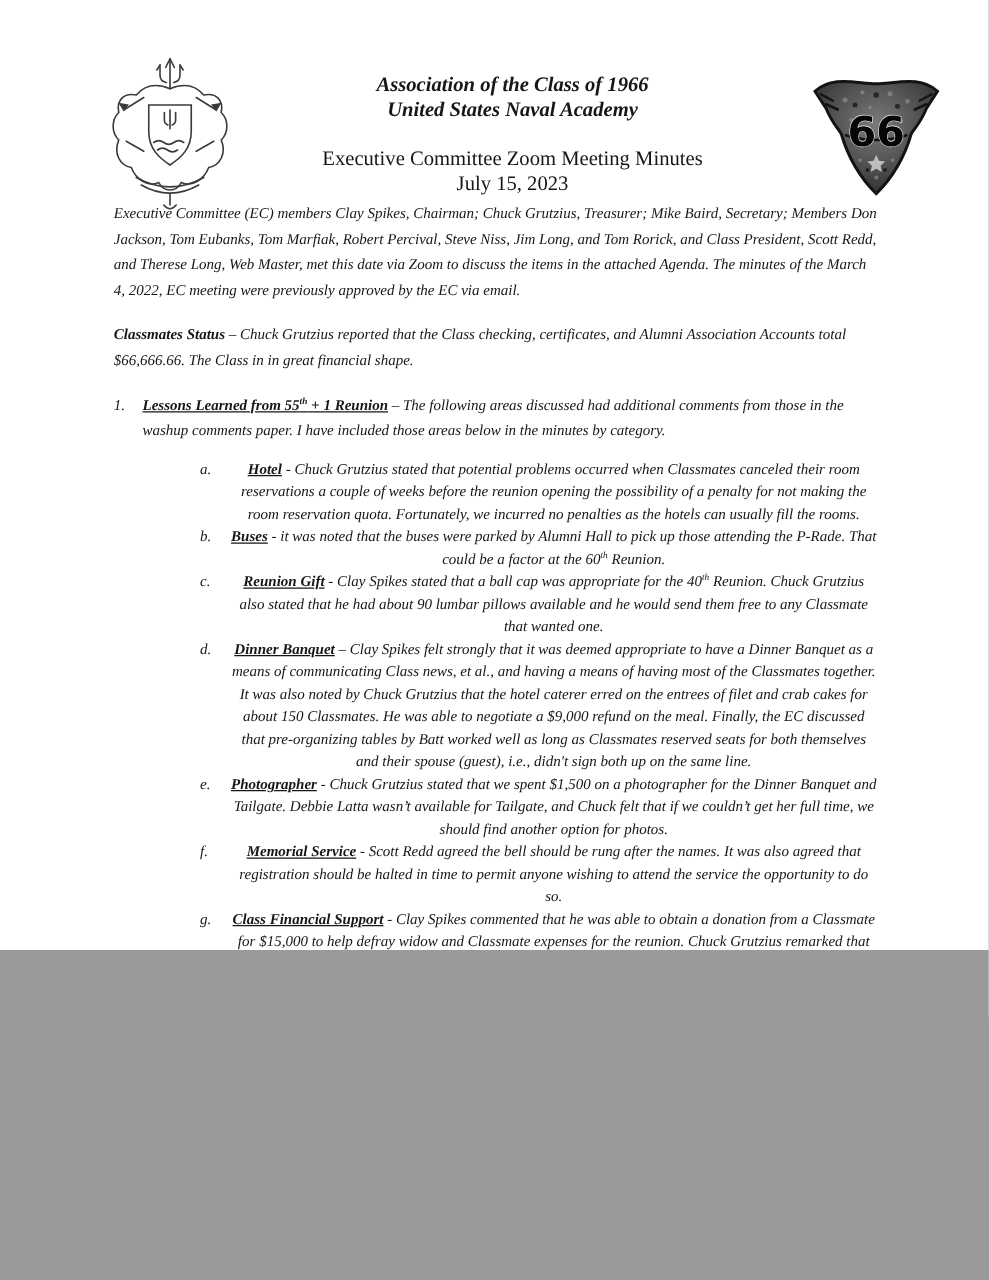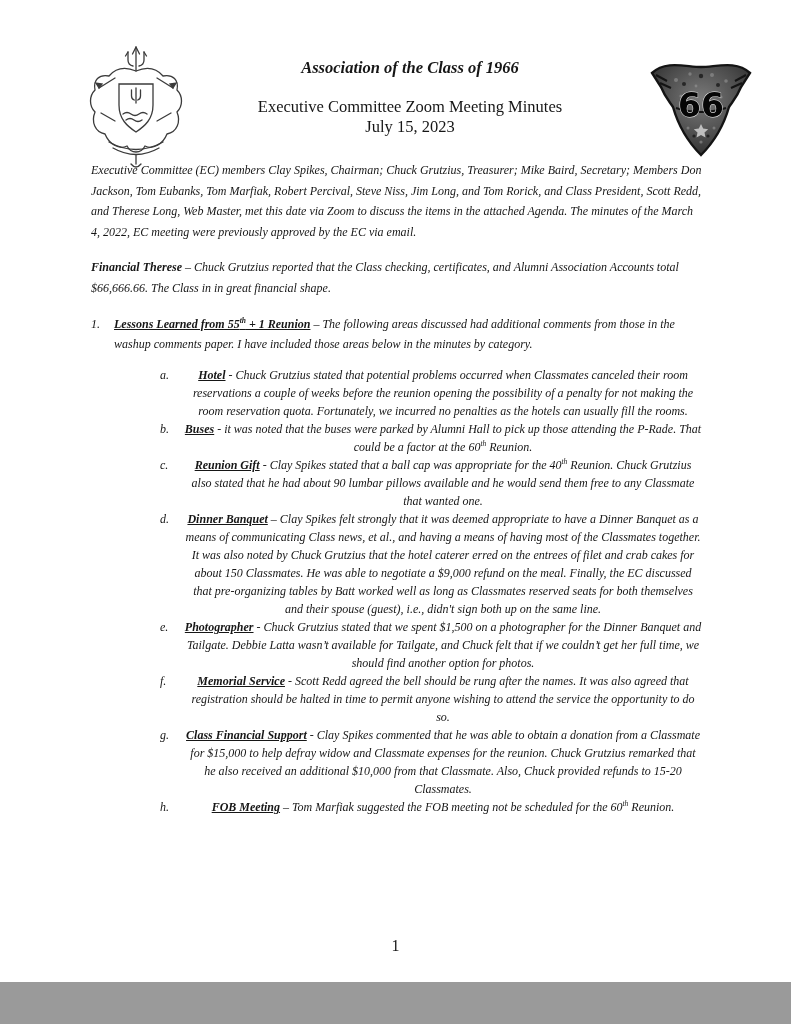--- a/index.html
+++ b/index.html
@@ -1,18 +1,18 @@
 <!DOCTYPE html>
 <html><head>
 <meta charset="utf-8">
 <style>
   html,body{margin:0;padding:0;}
   body{background:#9a9a9a;font-family:"Liberation Serif",serif;}
   .page{
-    position:relative;width:791px;height:982px;background:#ffffff;
+    position:relative;width:791px;height:760px;background:#ffffff;
     color:#161616;overflow:hidden;margin:0 auto;
   }
   
   .header{position:absolute;top:0;left:0;right:0;height:170px;}
   .logo-left{position:absolute;left:84px;top:42px;width:104px;height:130px;}
   .logo-right{position:absolute;left:646px;top:54px;width:110px;height:108px;}
   .titles{position:absolute;left:190px;top:58px;width:440px;text-align:center;}
   .org-line{font-weight:bold;font-style:italic;font-size:16.5px;line-height:20px;}
   .title-gap{height:19px;}
   .meeting-title{font-weight:normal;font-size:16.5px;line-height:20px;}
@@ -61,20 +61,21 @@
           <path d="M15 45 l-3 -5 l6 1 Z M89 45 l3 -5 l-6 1 Z" fill="#3b3b3b"></path>
 
           <path d="M25 99 Q52 114 79 99 M29 105 Q52 118 75 105"></path>
           <path d="M52 112 v9 M47 121 q5 6 10 0"></path>
         </g>
       </svg>
     </div>
 
     <div class="titles">
       <div class="org-line">Association of the Class of 1966</div>
+      <div class="org-line">United States Naval Academy</div>
       <div class="title-gap"></div>
       <div class="meeting-title">Executive Committee Zoom Meeting Minutes</div>
       <div class="meeting-title">July 15, 2023</div>
     </div>
 
     <div class="logo-right">
       <svg viewBox="0 0 110 104" aria-hidden="true">
         <defs>
           <radialGradient id="g66" cx="50%" cy="38%" r="75%">
             <stop offset="0%" stop-color="#7a7a7a"></stop>
@@ -114,21 +115,21 @@
 
         <text class="crest66-num" x="55" y="61" font-size="33" text-anchor="middle" fill="#060606" stroke="#efefef" stroke-width="0.9" paint-order="stroke">66</text>
       </svg>
     </div>
   </div>
 
   <div class="content">
 
     <p class="para">Executive Committee (EC) members Clay Spikes, Chairman; Chuck Grutzius, Treasurer; Mike Baird, Secretary; Members Don Jackson, Tom Eubanks, Tom Marfiak, Robert Percival, Steve Niss, Jim Long, and Tom Rorick, and Class President, Scott Redd, and Therese Long, Web Master, met this date via Zoom to discuss the items in the attached Agenda.  The minutes of the March 4, 2022, EC meeting were previously approved by the EC via email.</p>
 
-    <p class="para"><span class="bold">Financial Therese</span><span> – Chuck Grutzius reported that the Class checking, certificates, and Alumni Association Accounts total $66,666.66.  The Class in in great financial shape.</span></p>
+    <p class="para"><span class="bold">Classmates Status</span><span> – Chuck Grutzius reported that the Class checking, certificates, and Alumni Association Accounts total $66,666.66.  The Class in in great financial shape.</span></p>
 
     <div class="numbered-item">
       <span class="num-marker">1.</span>
       <div class="num-body">
         <span class="item-title"><span>Lessons Learned from 55</span><sup>th</sup><span> + 1 Reunion</span></span><span><span> – The following areas discussed had additional comments from those in the washup comments paper.  I have included those areas below in the minutes by category.</span></span>
 
         <ol class="letter-list">
 
           <li class="letter-item">
             <span class="letter-marker">a.</span>

